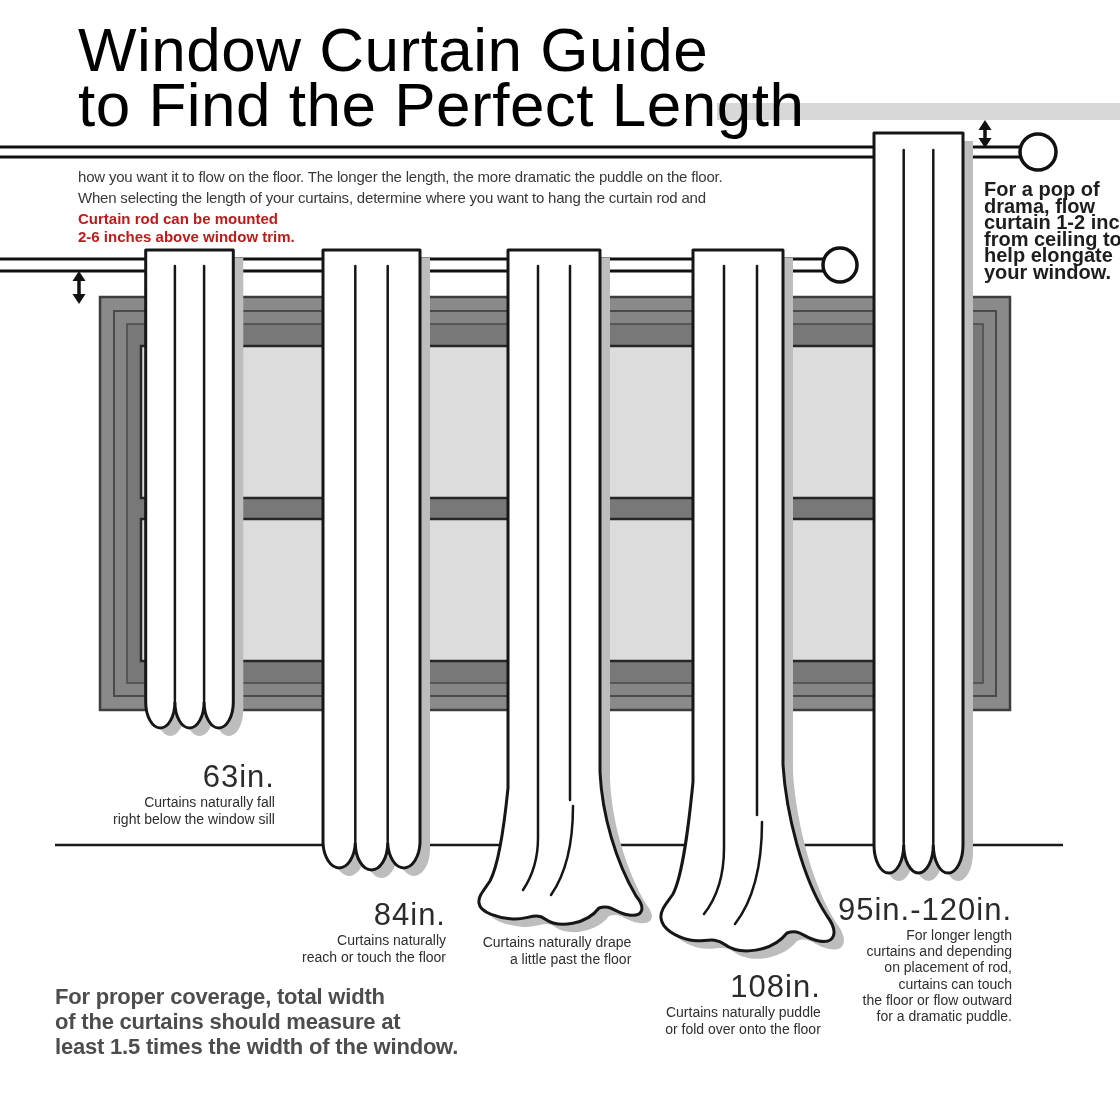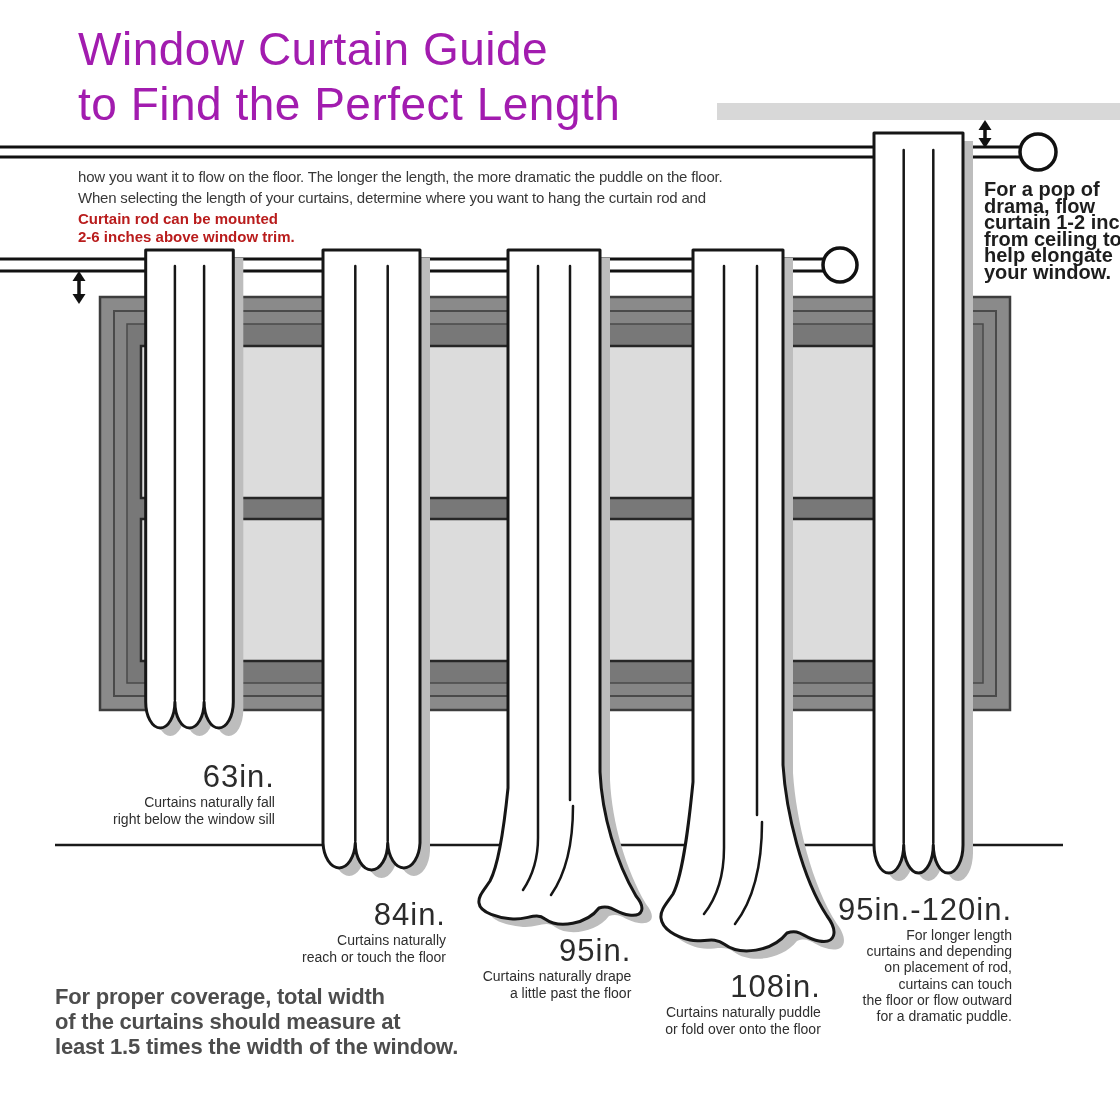--- a/index.html
+++ b/index.html
@@ -9,22 +9,22 @@
     height: 1120px;
     background: #ffffff;
     font-family: "Liberation Sans", sans-serif;
     overflow: hidden;
   }
   .abs { position: absolute; }
   svg.scene { position: absolute; left: 0; top: 0; }
 
   .title {
     left: 78px; top: 22px;
-    font-size: 46px; line-height: 55px;
-    color: #a21caf; letter-spacing: 0.5px;
+    font-size: 62px; line-height: 55px;
+    color: #000000; letter-spacing: 0.5px;
     font-weight: 400; white-space: nowrap;
   }
   .intro {
     left: 78px; top: 166px;
     font-size: 15px; line-height: 21px;
     color: #383838; letter-spacing: -0.2px; white-space: nowrap;
   }
   .rod-note {
     left: 78px; top: 210px;
     font-size: 15px; line-height: 18px;
@@ -157,21 +157,20 @@
     <div class="desc">right below the window sill</div>
   </div>
 
   <div class="abs label" style="left:374px; top:898px;">
     <div class="num">84in.</div>
     <div class="desc">Curtains naturally</div>
     <div class="desc">reach or touch the floor</div>
   </div>
 
   <div class="abs label" style="left:557px; top:934px;">
-    <div class="num">95in.</div>
     <div class="desc">Curtains naturally drape</div>
     <div class="desc">a little past the floor</div>
   </div>
 
   <div class="abs label" style="left:743px; top:970px;">
     <div class="num">108in.</div>
     <div class="desc">Curtains naturally puddle</div>
     <div class="desc">or fold over onto the floor</div>
   </div>
 

